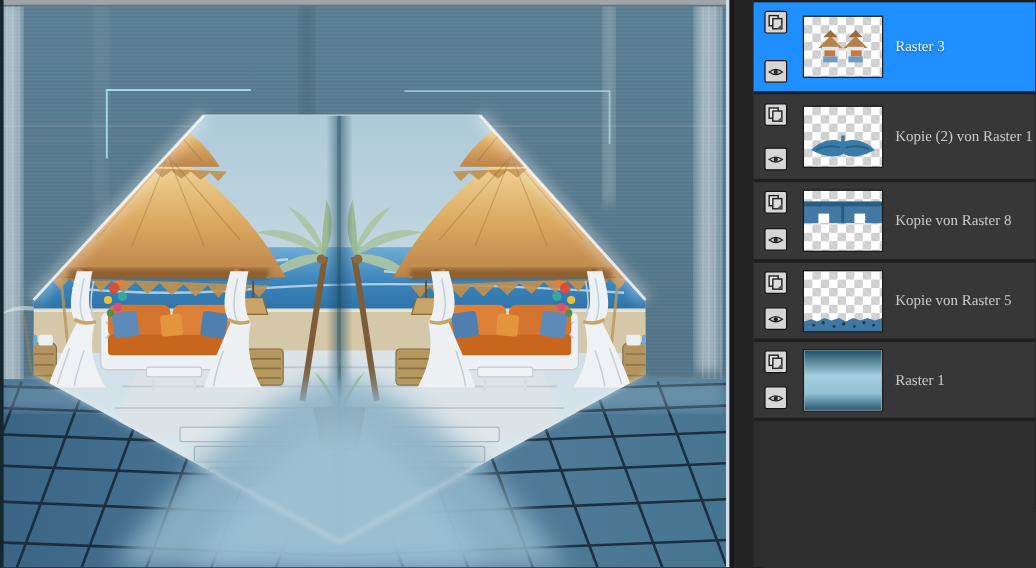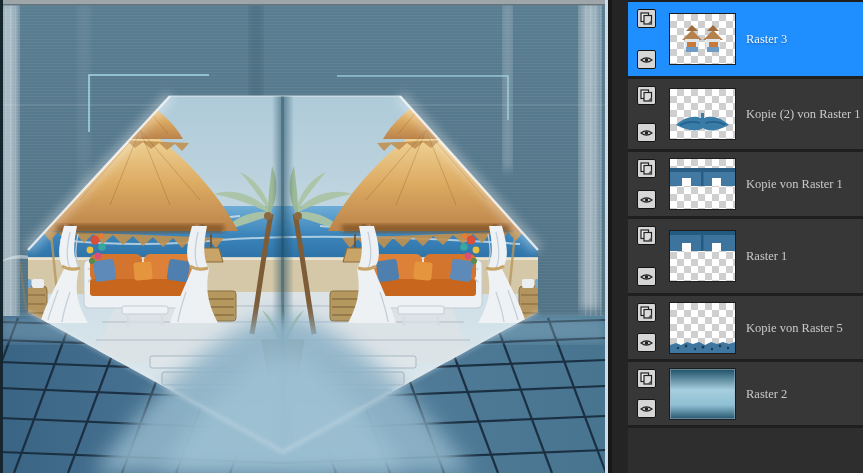--- a/index.html
+++ b/index.html
@@ -336,48 +336,23 @@
         </div>
         <div class="thumb">
           <svg width="65" height="50" viewBox="0 0 65 50">
             <rect x="0" y="9" width="65" height="18" fill="#4179a2"></rect>
             <rect x="0" y="9" width="65" height="4" fill="#2a5d84"></rect>
             <rect x="12" y="19" width="9" height="8" fill="#ffffff"></rect>
             <rect x="42" y="19" width="9" height="8" fill="#ffffff"></rect>
             <rect x="31" y="11" width="2.5" height="16" fill="#2a5d84"></rect>
           </svg>
         </div>
-        <span class="layer-label">Kopie von Raster 1</span>
+        <span class="layer-label">Kopie von Raster 8</span>
       </div>
 
-      <div class="layer-row h4">
-        <div class="icon-box icon-top">
-          <svg width="13" height="13" viewBox="0 0 13 13">
-              <rect x="1" y="1" width="7.5" height="8.5" fill="#efefef" stroke="#222" stroke-width="1.2"></rect>
-              <rect x="4" y="3.5" width="7.5" height="8.5" fill="#dcdcdc" stroke="#222" stroke-width="1.2"></rect>
-              <path d="M11.5,8 L11.5,12 L7.5,12 Z" fill="#555"></path>
-            </svg>
-        </div>
-        <div class="icon-box icon-bottom">
-          <svg width="13" height="10" viewBox="0 0 13 10">
-              <path d="M1,5 Q6.5,0.8 12,5 Q6.5,9.2 1,5 Z" fill="none" stroke="#222" stroke-width="1.1"></path>
-              <circle cx="6.5" cy="5" r="1.7" fill="#222"></circle>
-            </svg>
-        </div>
-        <div class="thumb">
-          <svg width="65" height="50" viewBox="0 0 65 50">
-            <rect x="0" y="0" width="65" height="20" fill="#3c749e"></rect>
-            <rect x="0" y="0" width="65" height="4" fill="#255a80"></rect>
-            <rect x="12" y="12" width="9" height="8" fill="#ffffff"></rect>
-            <rect x="42" y="12" width="9" height="8" fill="#ffffff"></rect>
-            <rect x="31" y="2" width="2.5" height="18" fill="#255a80"></rect>
-          </svg>
-        </div>
-        <span class="layer-label">Raster 1</span>
-      </div>
 
       <div class="layer-row h5">
         <div class="icon-box icon-top">
           <svg width="13" height="13" viewBox="0 0 13 13">
               <rect x="1" y="1" width="7.5" height="8.5" fill="#efefef" stroke="#222" stroke-width="1.2"></rect>
               <rect x="4" y="3.5" width="7.5" height="8.5" fill="#dcdcdc" stroke="#222" stroke-width="1.2"></rect>
               <path d="M11.5,8 L11.5,12 L7.5,12 Z" fill="#555"></path>
             </svg>
         </div>
         <div class="icon-box icon-bottom">
@@ -423,18 +398,18 @@
                 <linearGradient id="thumb6g" x1="0" y1="0" x2="0" y2="1">
               <stop offset="0" stop-color="#1d4f66"></stop>
                   <stop offset="0.42" stop-color="#a6cede"></stop>
               <stop offset="0.72" stop-color="#8fc0d4"></stop>
                   <stop offset="1" stop-color="#27566c"></stop>
             </linearGradient>
               </defs>
             <rect width="65" height="50" fill="url(#thumb6g)" stroke="#9fb9c8" stroke-width="1"></rect>
           </svg>
         </div>
-        <span class="layer-label">Raster 2</span>
+        <span class="layer-label">Raster 1</span>
       </div>
 
     </div>
   </div>
 </div>
 
 </body></html>

